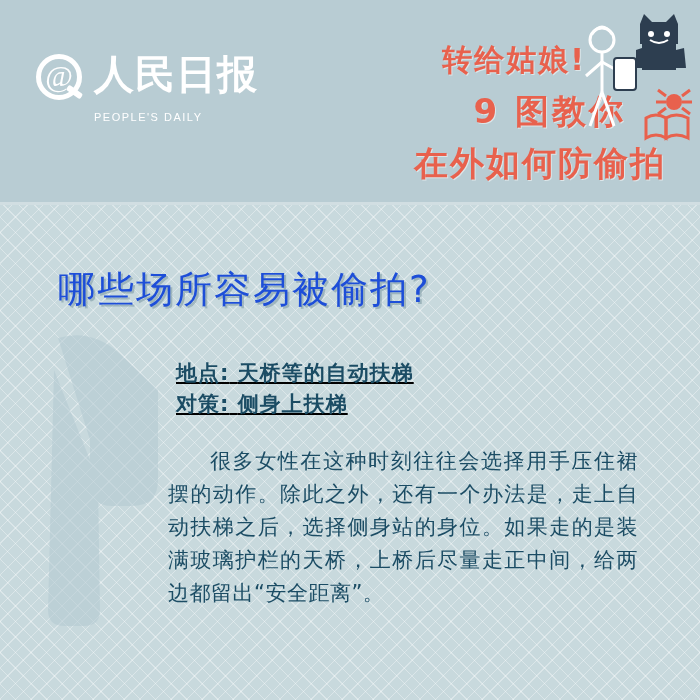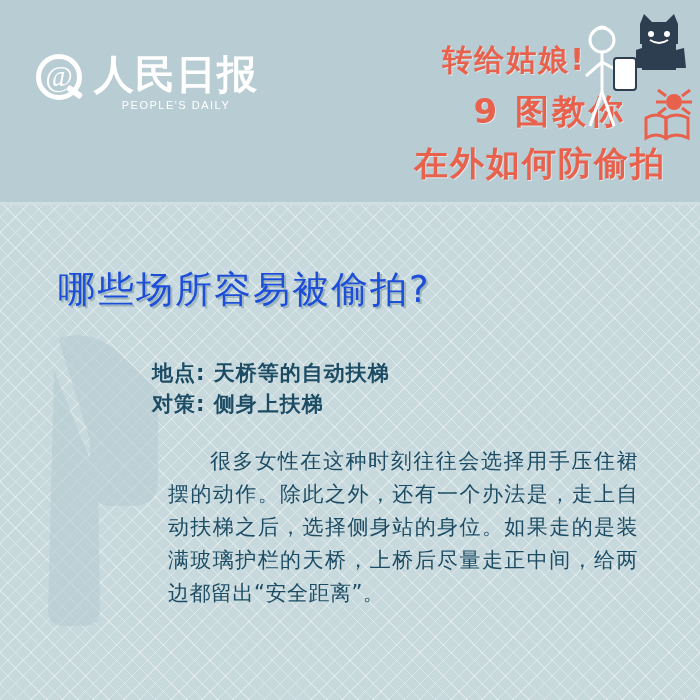--- a/index.html
+++ b/index.html
@@ -64,35 +64,34 @@
     width: 17px;
     height: 6px;
     background: #ffffff;
     right: -6px;
     bottom: 0px;
     transform: rotate(35deg);
     border-radius: 2px;
   }
   .logo-text {
     margin-left: 12px;
-    text-align: center;
   }
   .logo-cn {
     color: #ffffff;
     font-size: 40px;
     font-weight: bold;
     letter-spacing: 1px;
     line-height: 44px;
     font-family: "DejaVu Sans", sans-serif;
   }
   .logo-en {
     color: #ffffff;
     font-size: 11px;
     letter-spacing: 1.5px;
-    margin-top: 3px;
+    margin-top: 15px;
     font-family: "Liberation Sans", sans-serif;
   }
 
   
   .head-right {
     position: absolute;
     right: 22px;
     top: 40px;
     text-align: right;
     width: 420px;
@@ -165,23 +164,24 @@
     color: #1d4ed8;
     font-size: 37px;
     font-weight: normal;
     letter-spacing: 2px;
     font-family: "DejaVu Sans", sans-serif;
     text-shadow: 2px 2px 0 rgba(120,150,160,0.55);
   }
 
   .kv-block {
     position: absolute;
-    left: 152px;
+    left: 176px;
     top: 358px;
     width: 470px;
+    text-decoration: underline;
   }
   .kv-row {
     color: #1b4c64;
     font-size: 21px;
     font-weight: bold;
     line-height: 31px;
     letter-spacing: 1px;
     font-family: "DejaVu Sans", sans-serif;
   }
 

